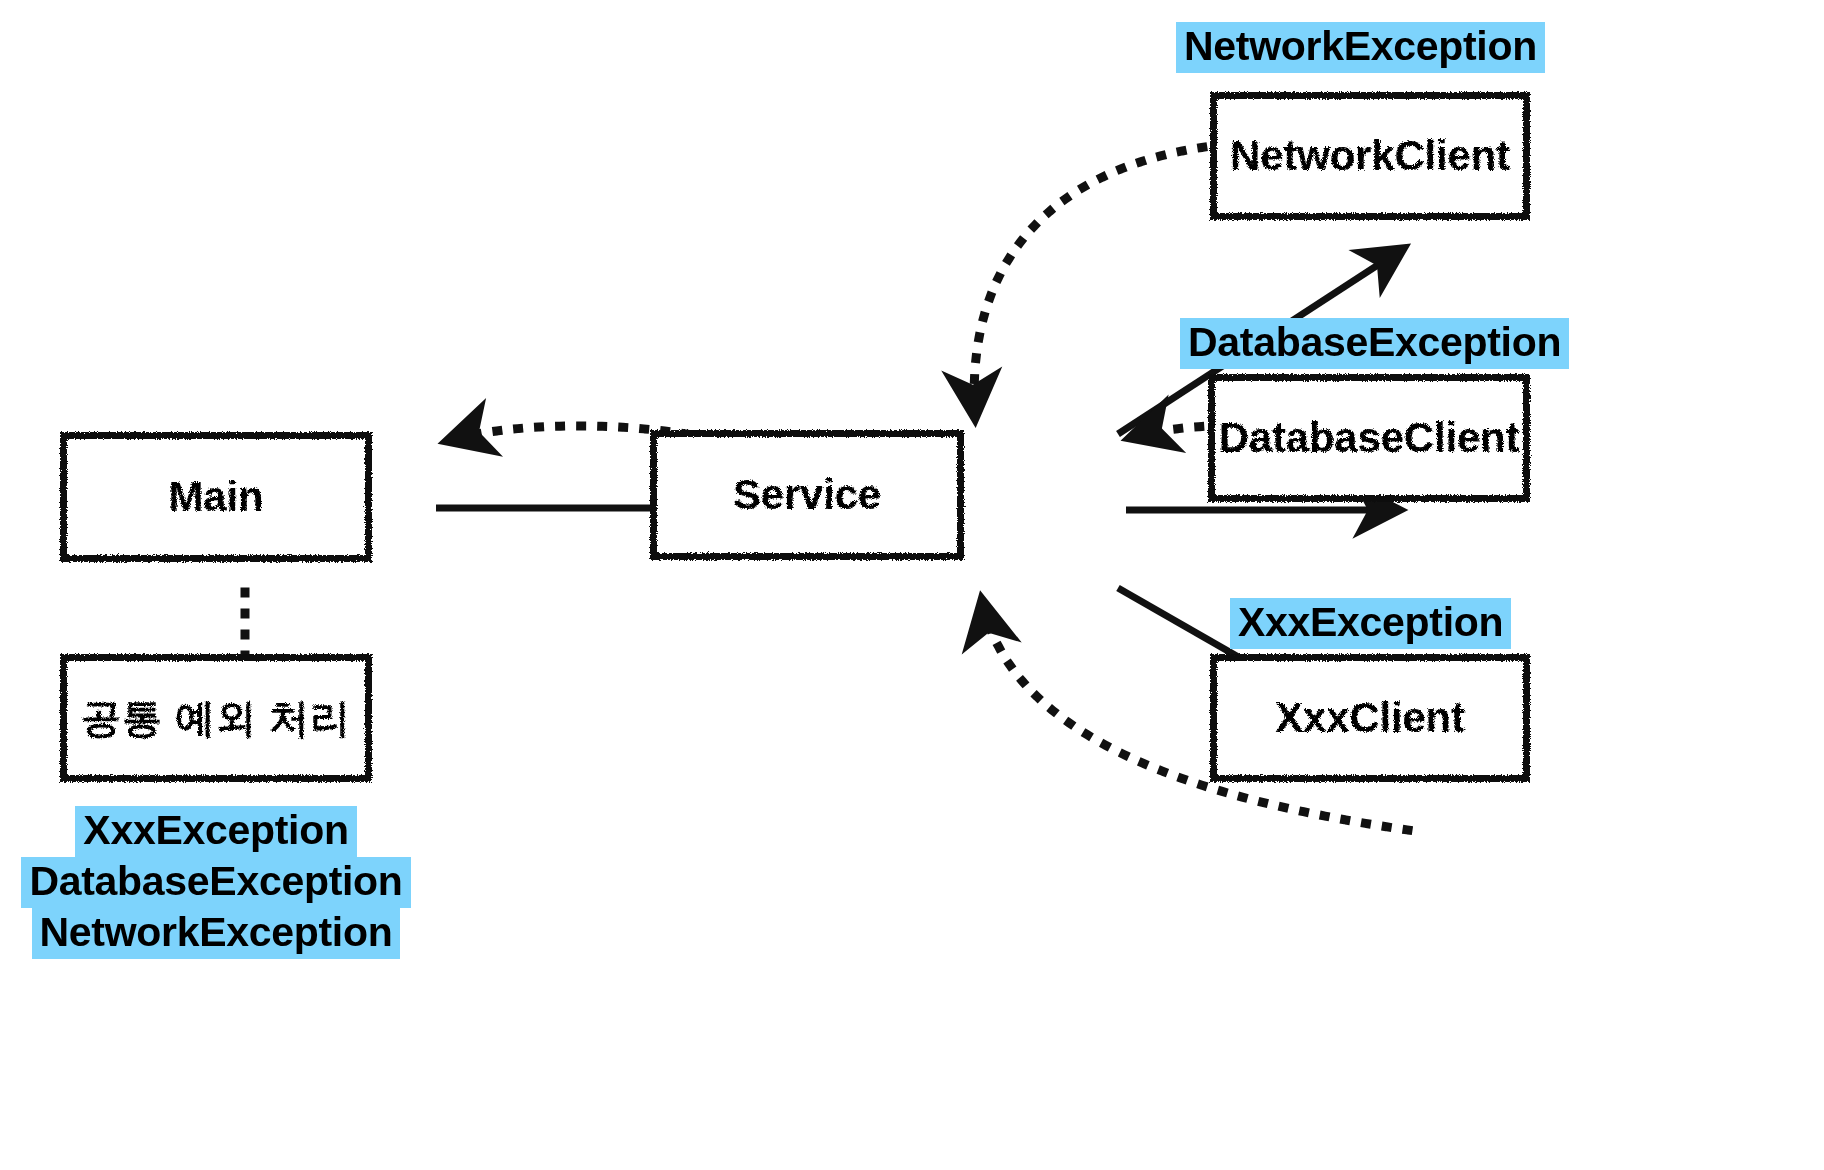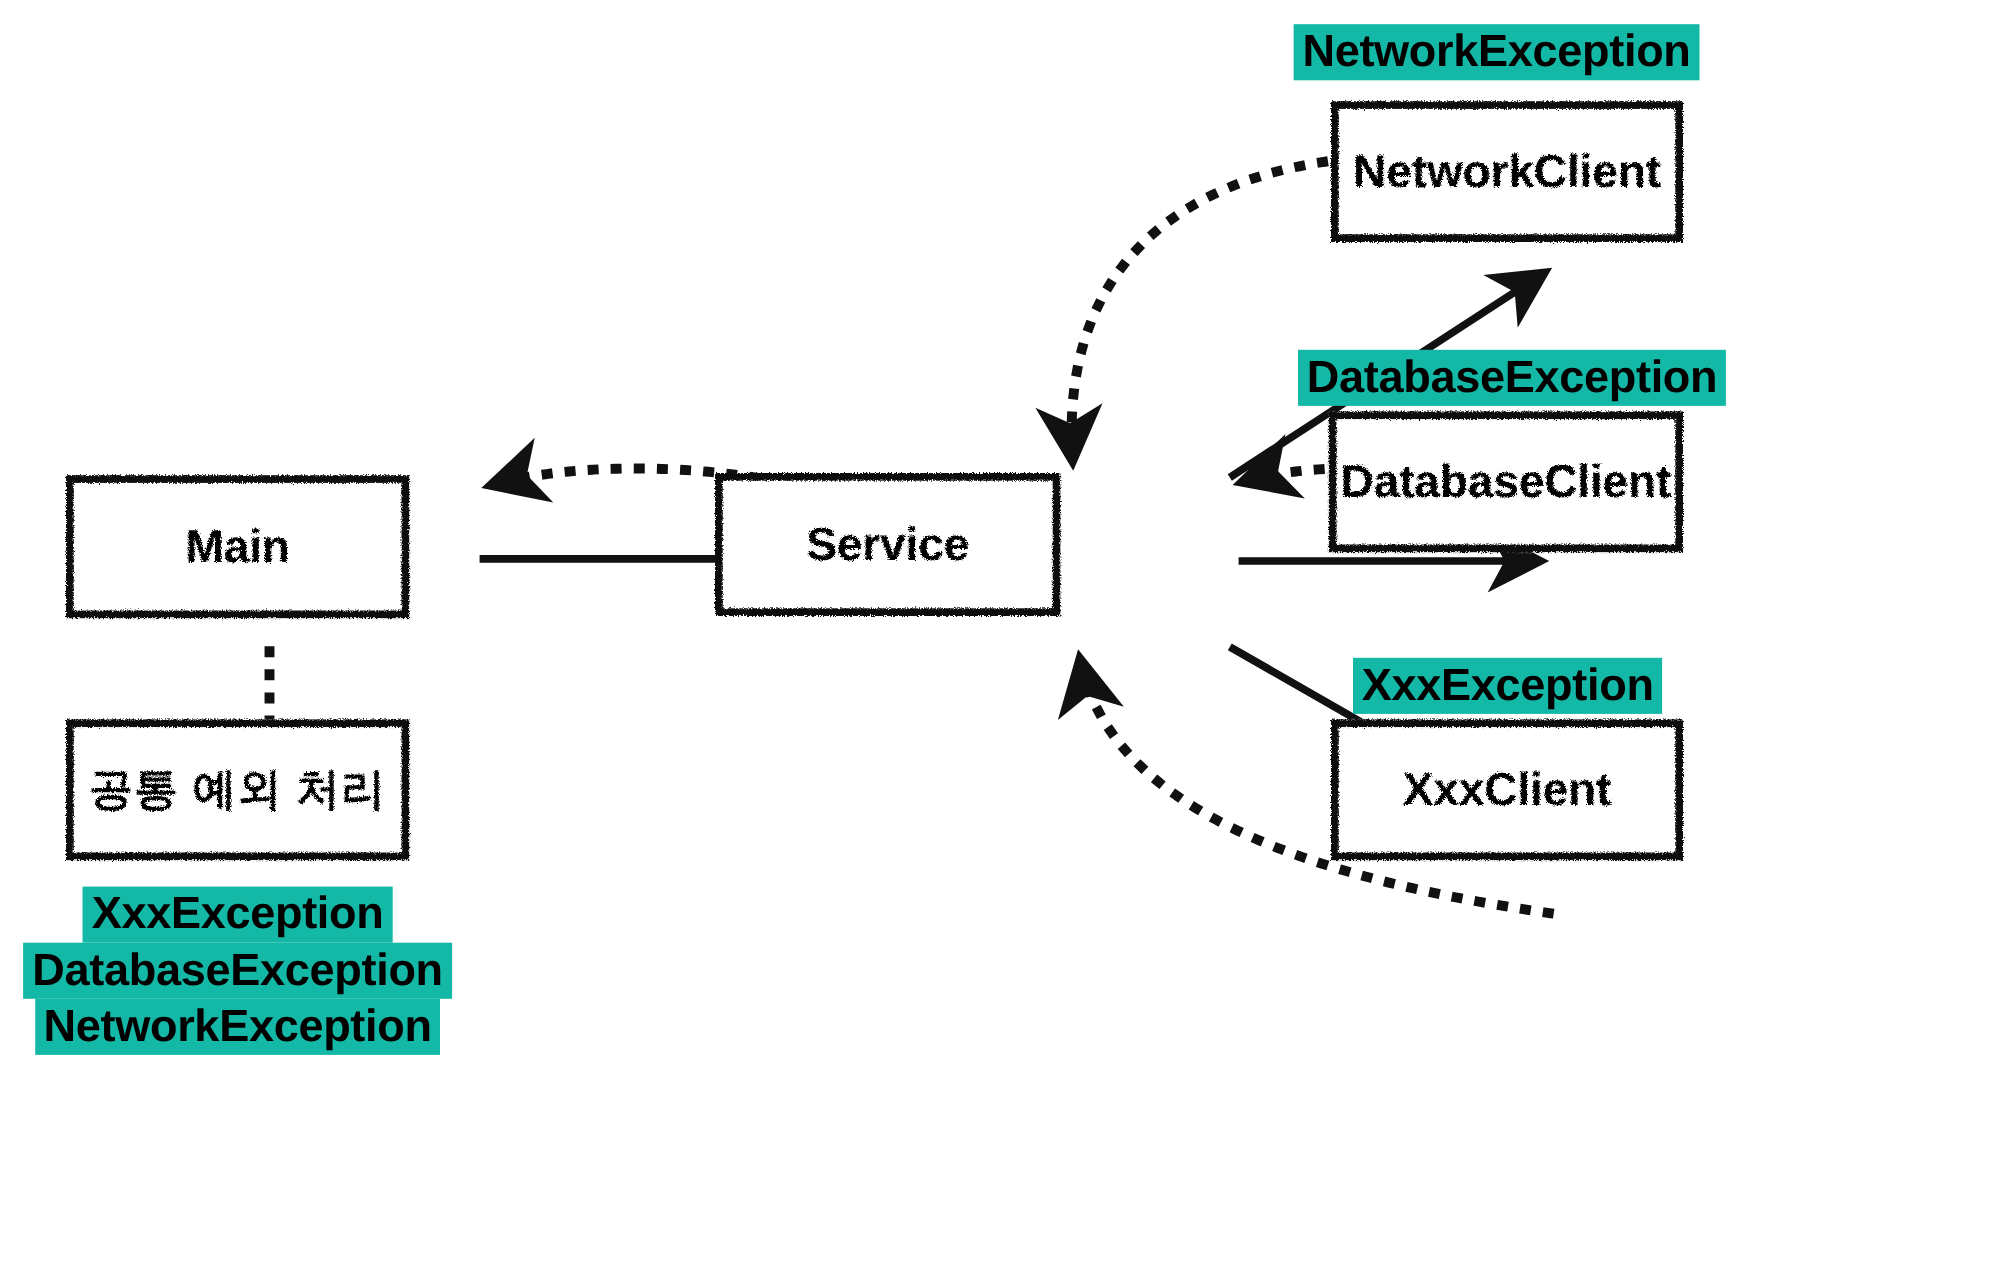--- a/index.html
+++ b/index.html
@@ -28,21 +28,21 @@
     font-weight:700;
     color:#000000;
     letter-spacing:-0.2px;
     white-space:nowrap;
     line-height:1;
   }
   .node-label.kr { font-size:40px; letter-spacing:1px; }
 
   .hl {
     position:absolute;
-    background:#14b8a6;
+    background:#7dd3fc;
     color:#000000;
     font-size:41px;
     font-weight:700;
     line-height:1.1;
     padding:2px 8px 4px 8px;
     white-space:nowrap;
     z-index:4;
     letter-spacing:-0.3px;
   }
   .hl-stack { position:absolute; z-index:4; display:flex; flex-direction:column; align-items:center; }

